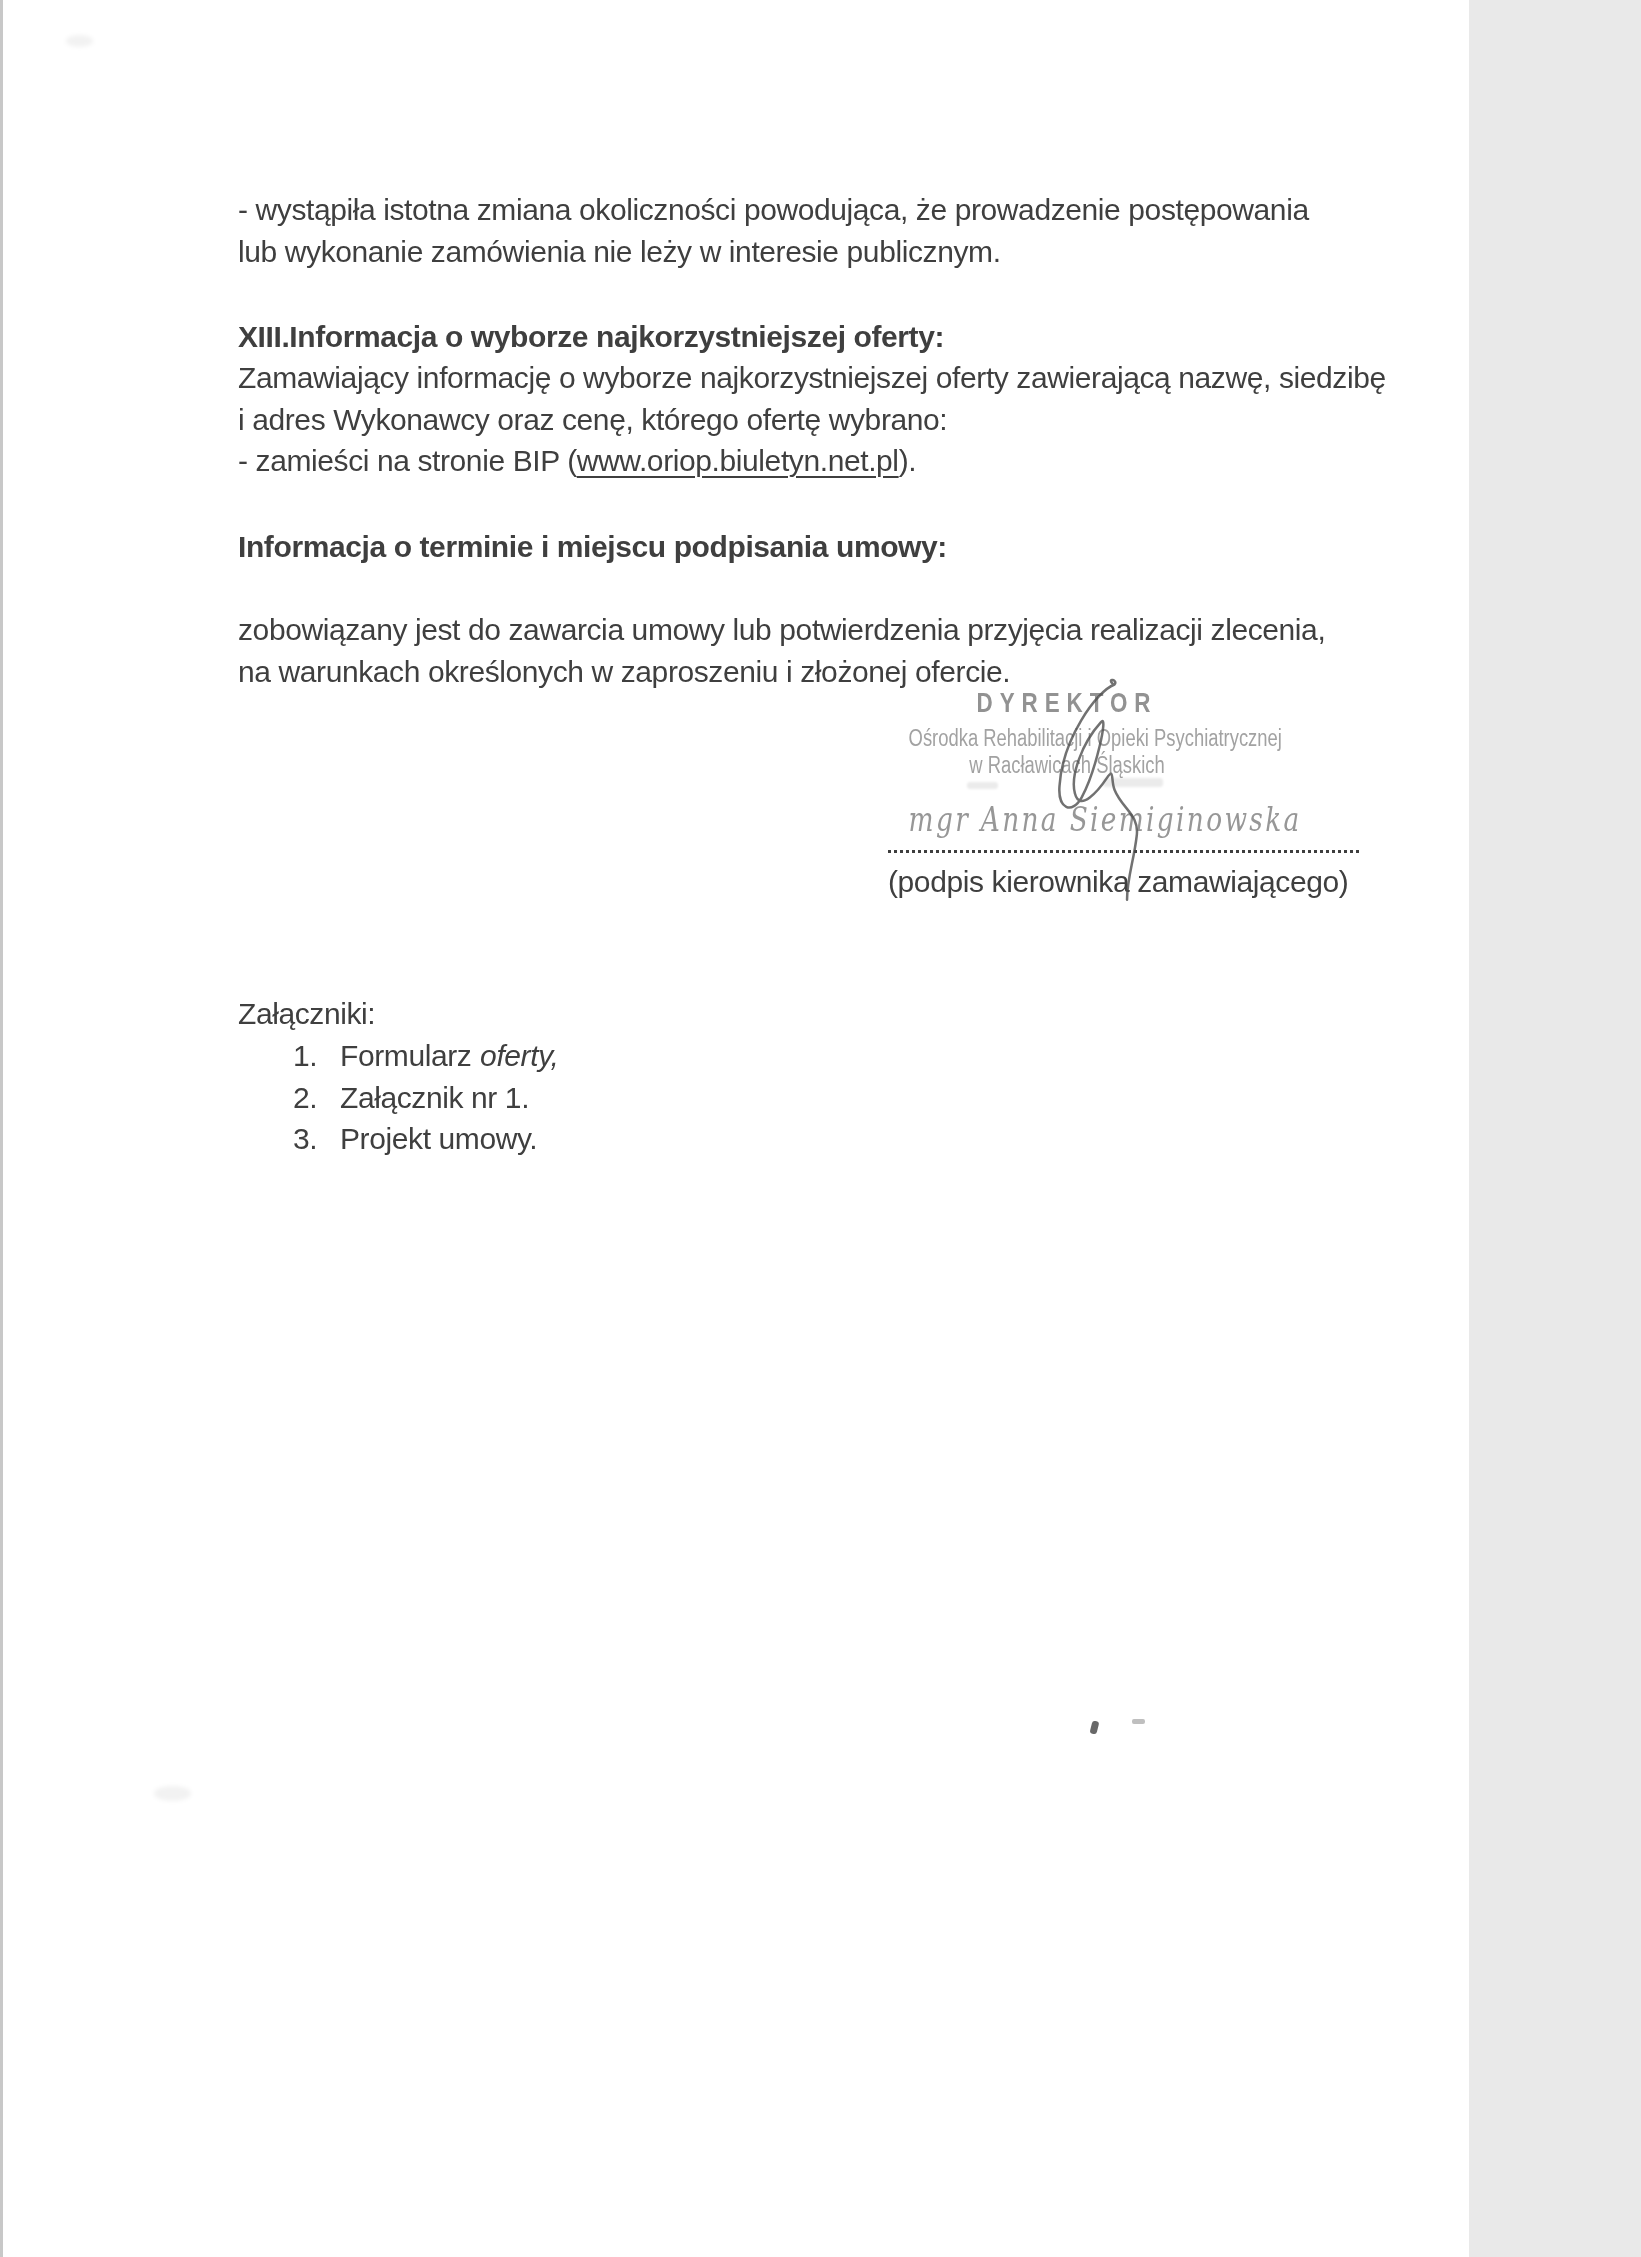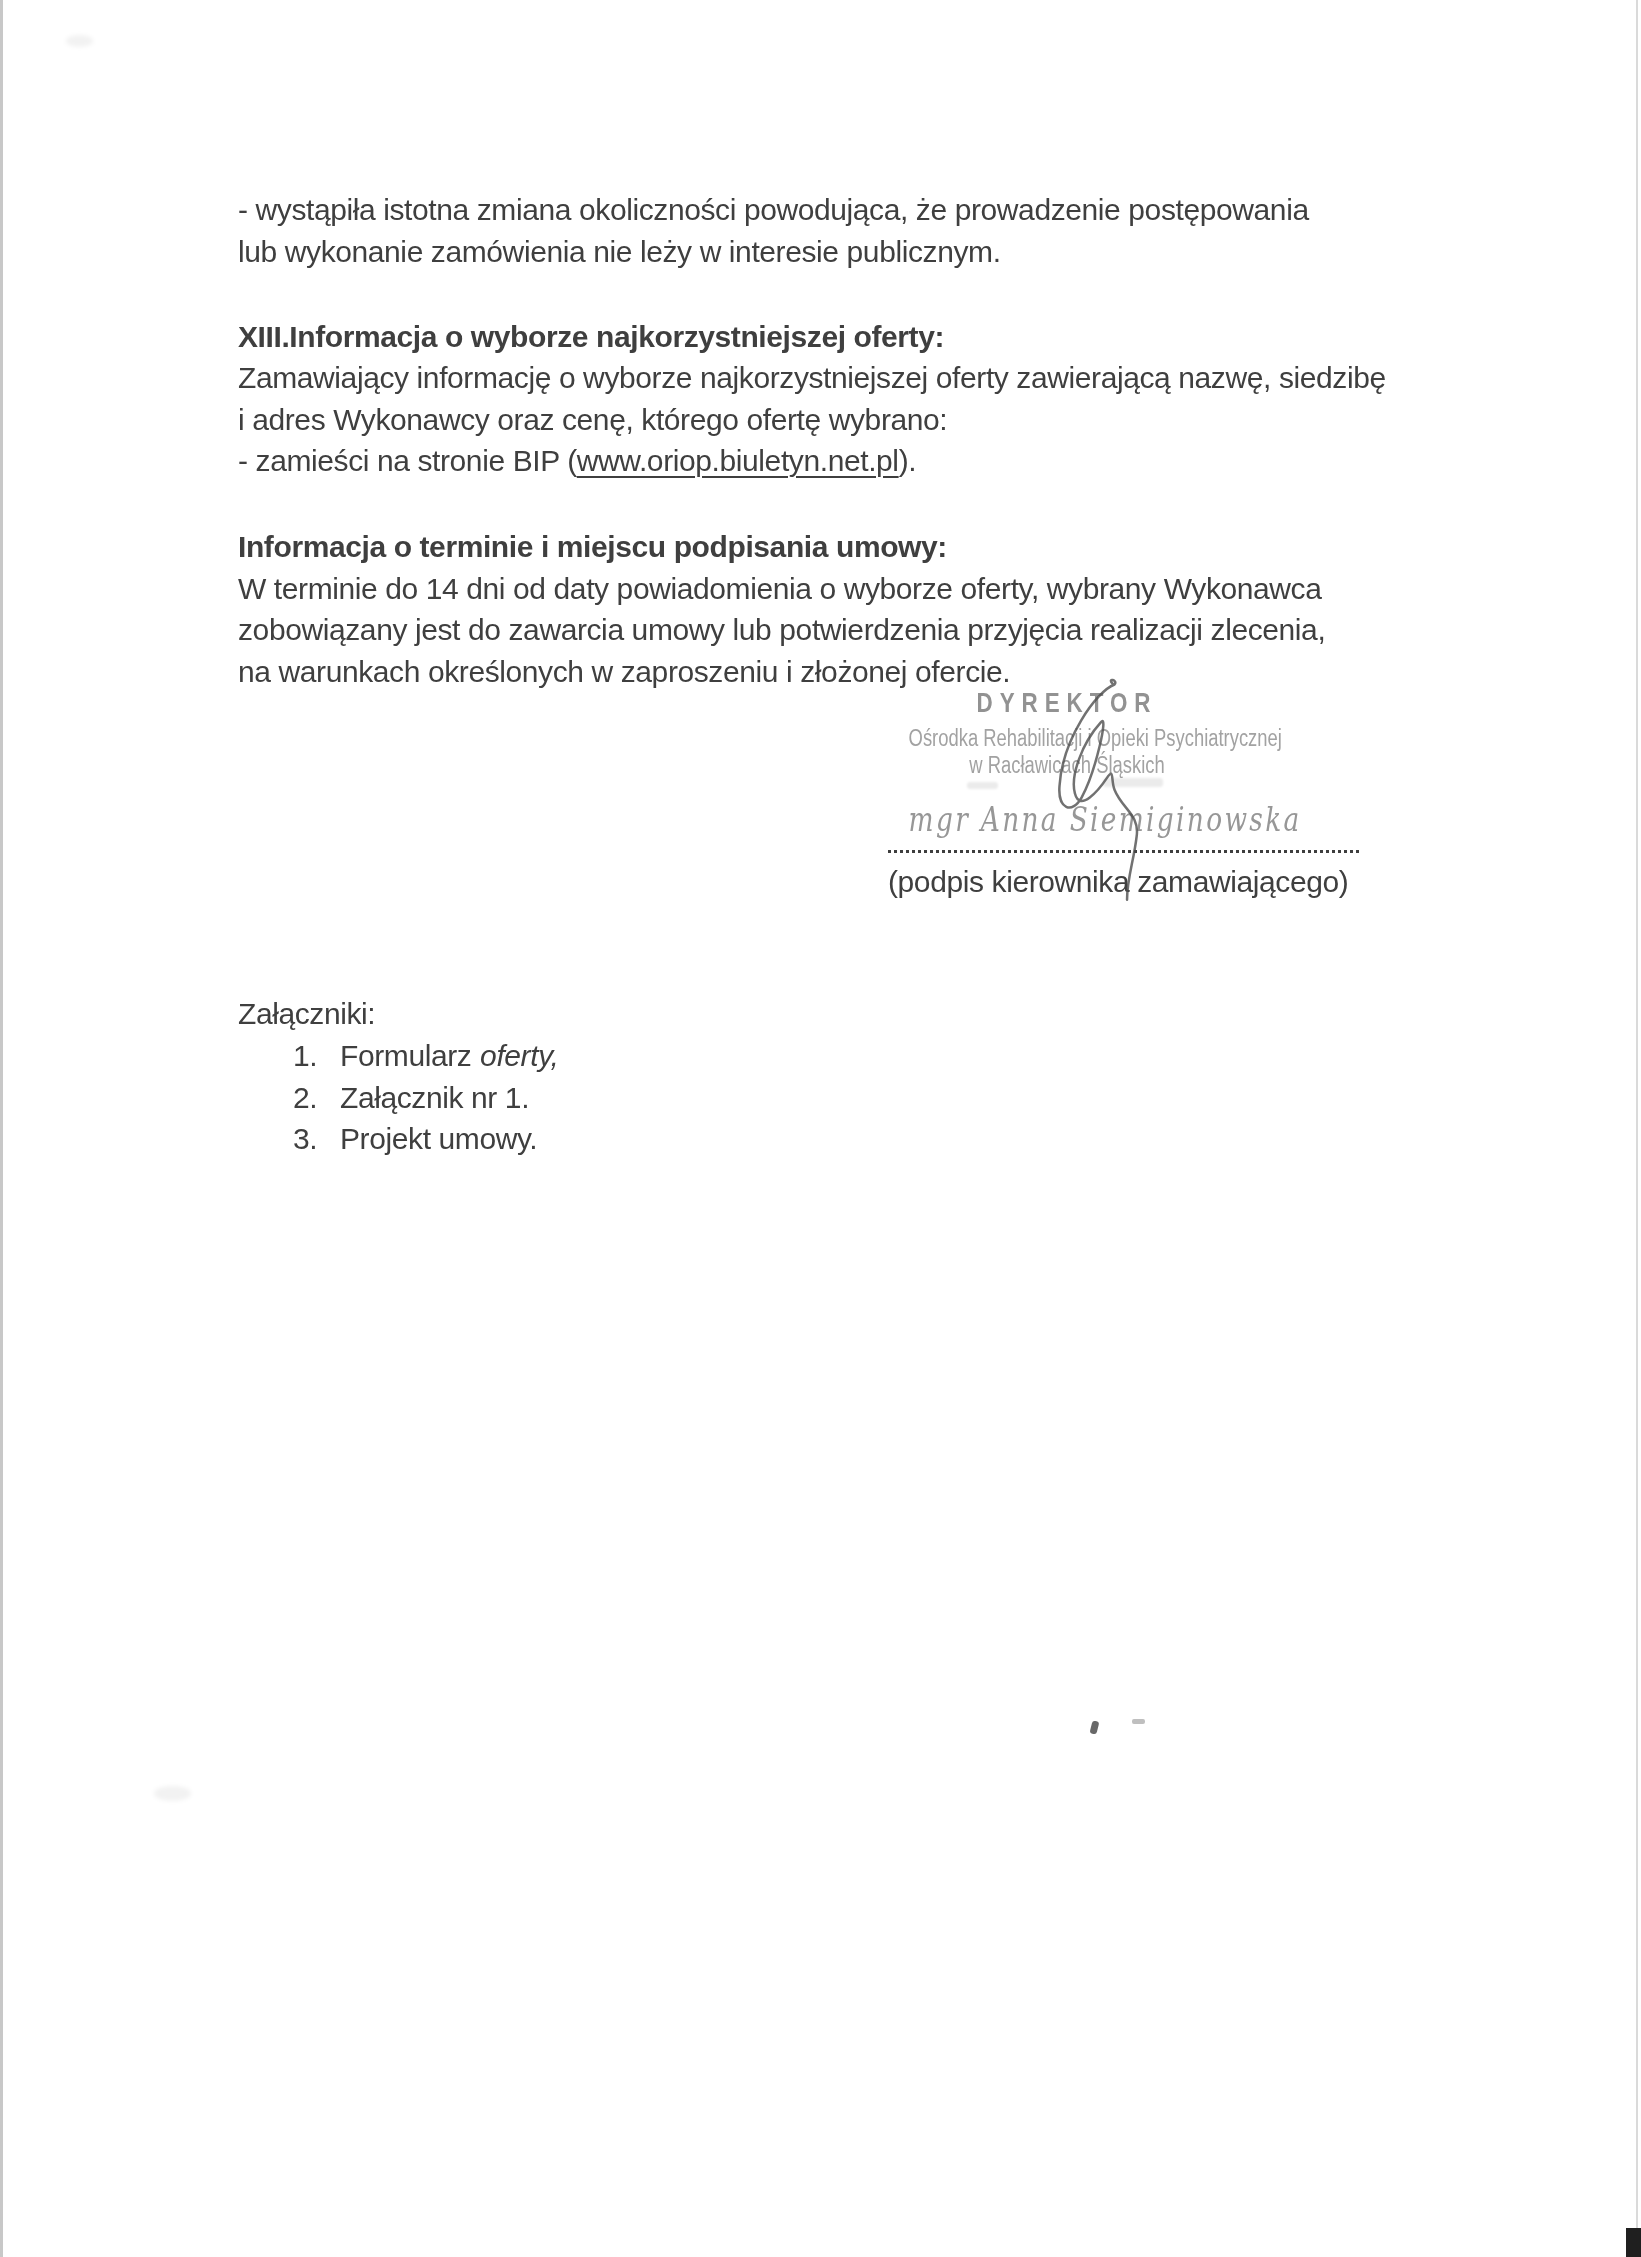--- a/index.html
+++ b/index.html
@@ -1,18 +1,18 @@
 <!DOCTYPE html>
 <html lang="pl"><head>
 <meta charset="utf-8">
 <style>
   html, body { margin: 0; padding: 0; background: #e9e9e9; }
   .page {
     position: relative;
-    width: 1641px;
+    width: 1469px;
     height: 2257px;
     background: #ffffff;
     font-family: "Liberation Sans", sans-serif;
     color: #3f3f3f;
     overflow: hidden;
   }
   .tl {
     position: absolute;
     left: 238px;
     font-size: 30px;
@@ -115,21 +115,20 @@
 
   <div class="tl" style="top:189px">- wystąpiła istotna zmiana okoliczności powodująca, że prowadzenie postępowania</div>
   <div class="tl" style="top:231px">lub wykonanie zamówienia nie leży w interesie publicznym.</div>
 
   <div class="tl bold" style="top:316px">XIII.Informacja o wyborze najkorzystniejszej oferty:</div>
   <div class="tl" style="top:399px">i adres Wykonawcy oraz cenę, którego ofertę wybrano:</div>
   <div class="tl" style="top:357px">Zamawiający informację o wyborze najkorzystniejszej oferty zawierającą nazwę, siedzibę</div>
   <div class="tl bold" style="top:526px">Informacja o terminie i miejscu podpisania umowy:</div>
 
   <div class="tl" style="top:440px"><span>- zamieści na stronie BIP (</span><span class="url">www.oriop.biuletyn.net.pl</span><span>).</span></div>
-  <div class="tl" style="top:568px">W terminie do 14 dni od daty powiadomienia o wyborze oferty, wybrany Wykonawca</div>
   <div class="tl" style="top:609px">zobowiązany jest do zawarcia umowy lub potwierdzenia przyjęcia realizacji zlecenia,</div>
   <div class="tl" style="top:651px">na warunkach określonych w zaproszeniu i złożonej ofercie.</div>
 
   <div class="stamp">
     <div class="row stamp-title">DYREKTOR</div>
     <div class="row stamp-org">Ośrodka Rehabilitacji i Opieki Psychiatrycznej</div>
     <div class="row stamp-org">w Racławicach Śląskich</div>
     <div class="row stamp-name">mgr Anna Siemiginowska</div>
   </div>
   <div class="stamp-faint" style="left:967px;top:782px;width:31px;height:6.8px;"></div>

